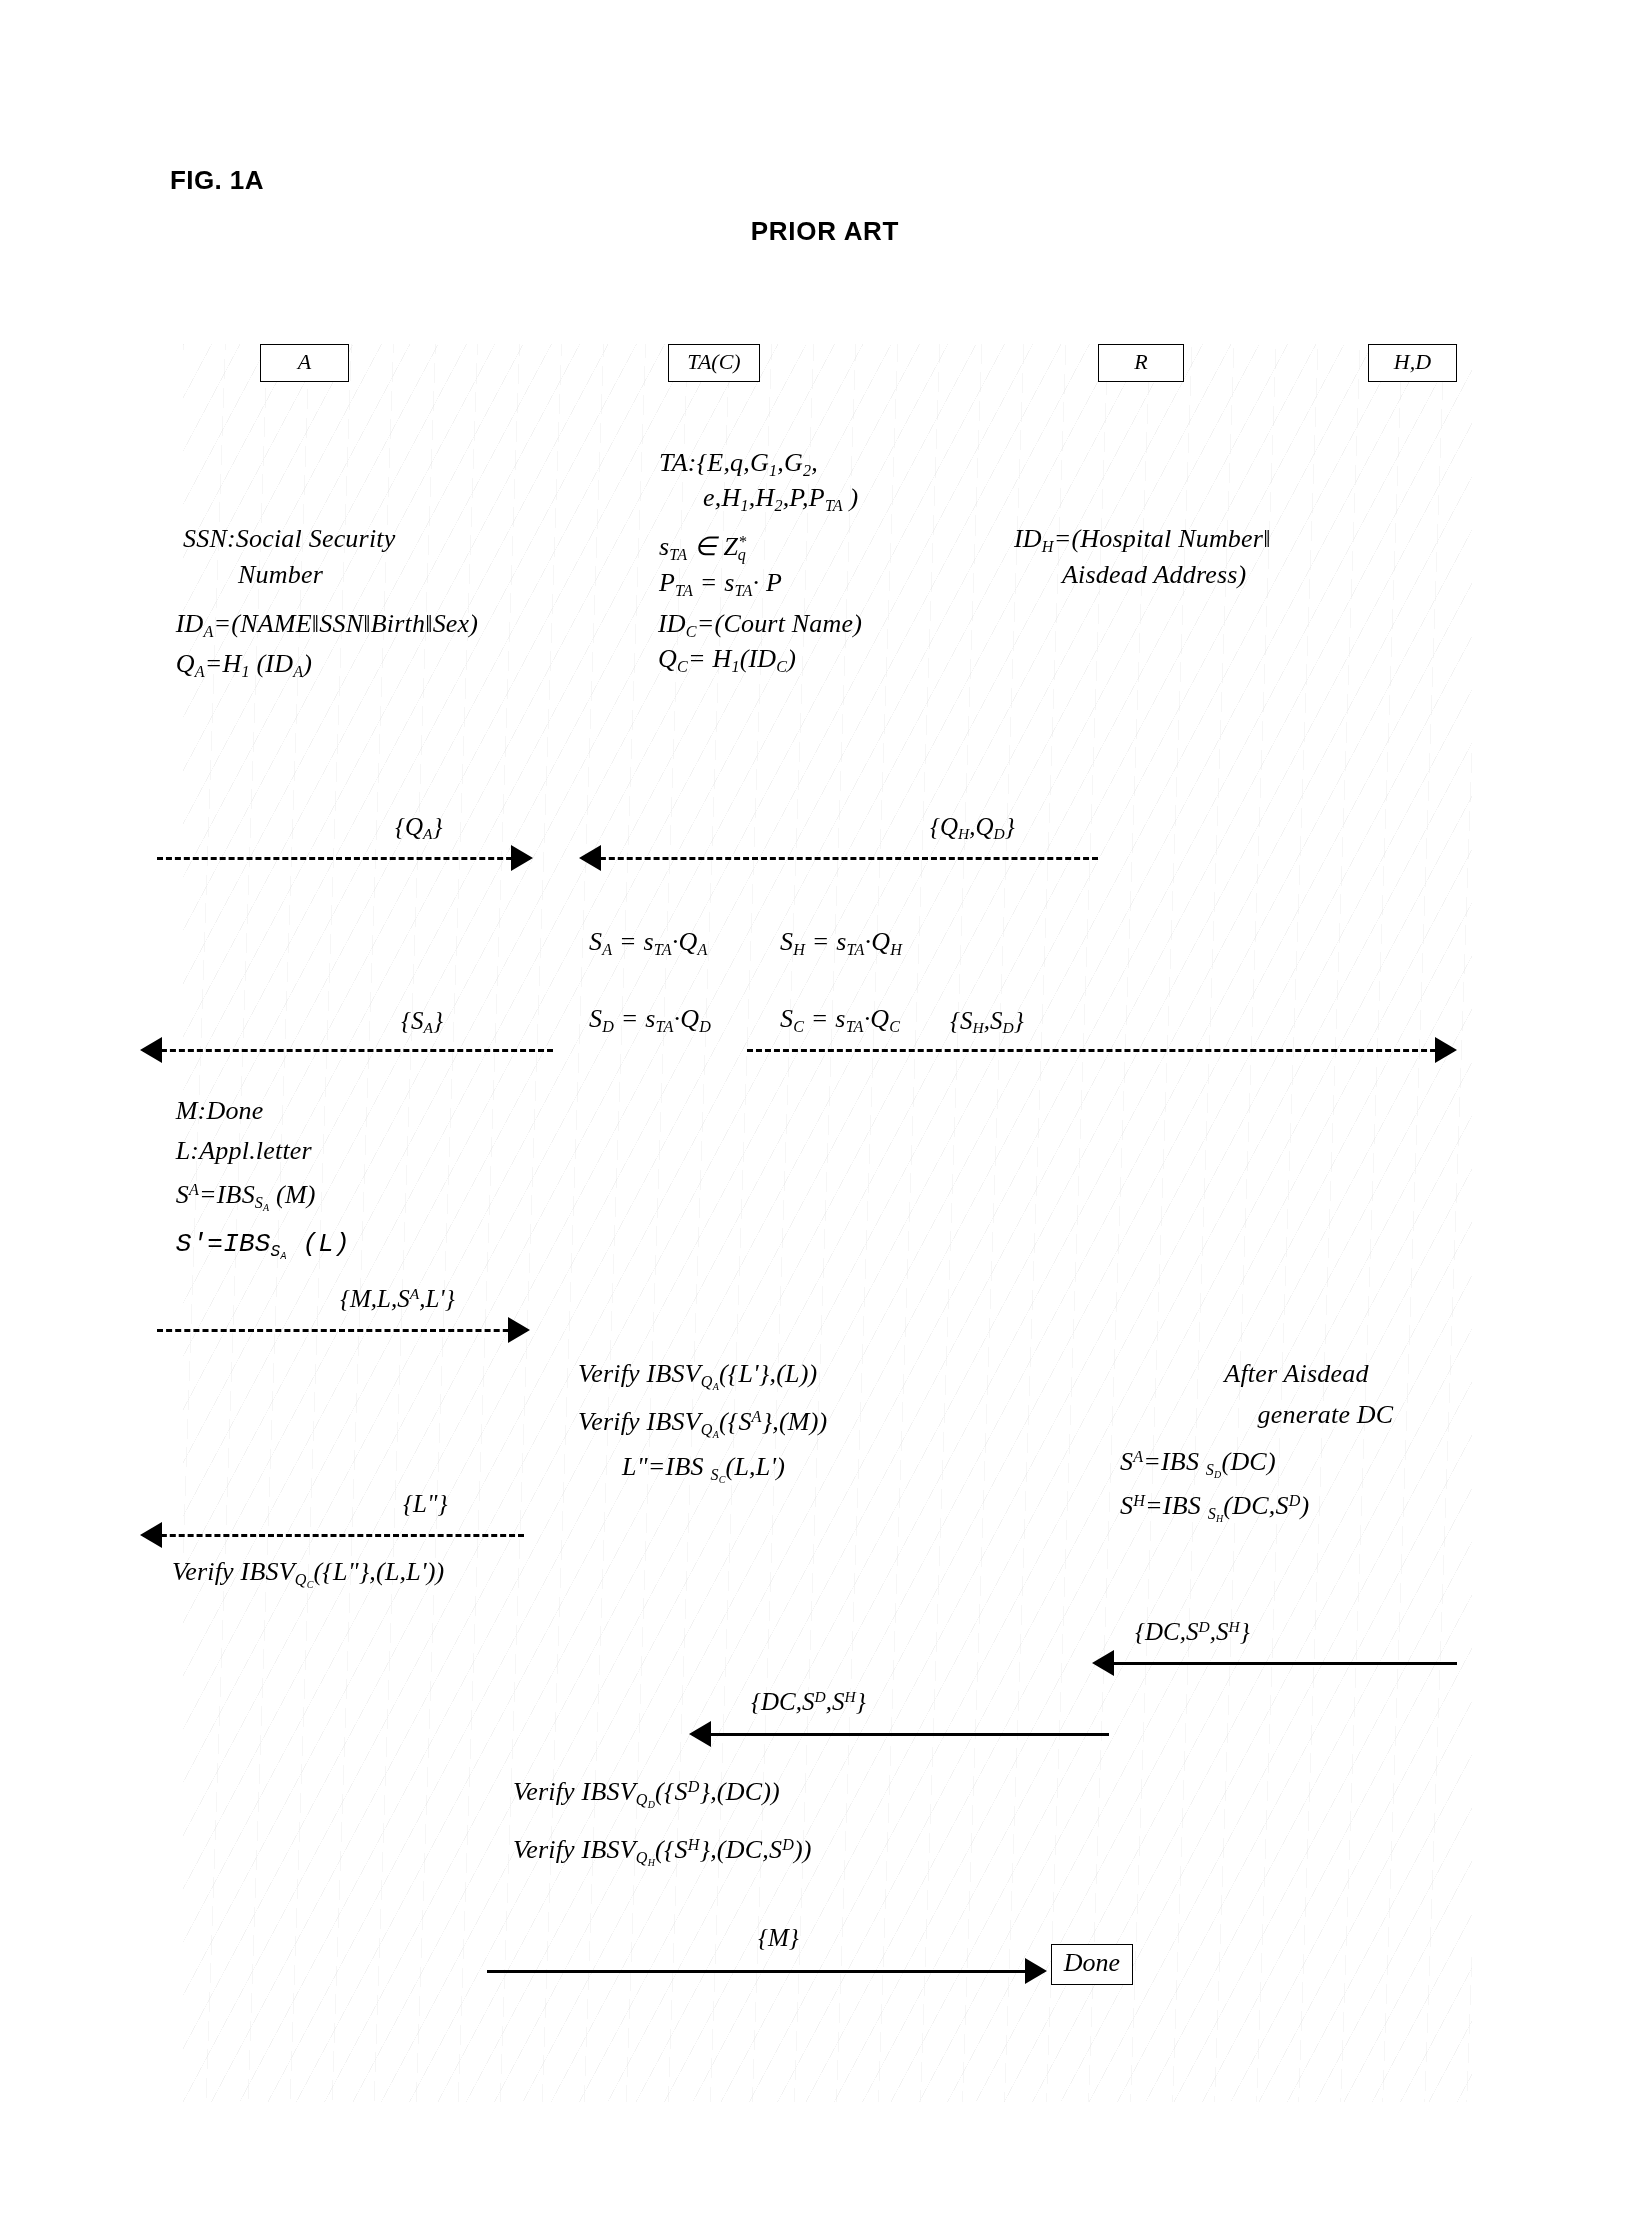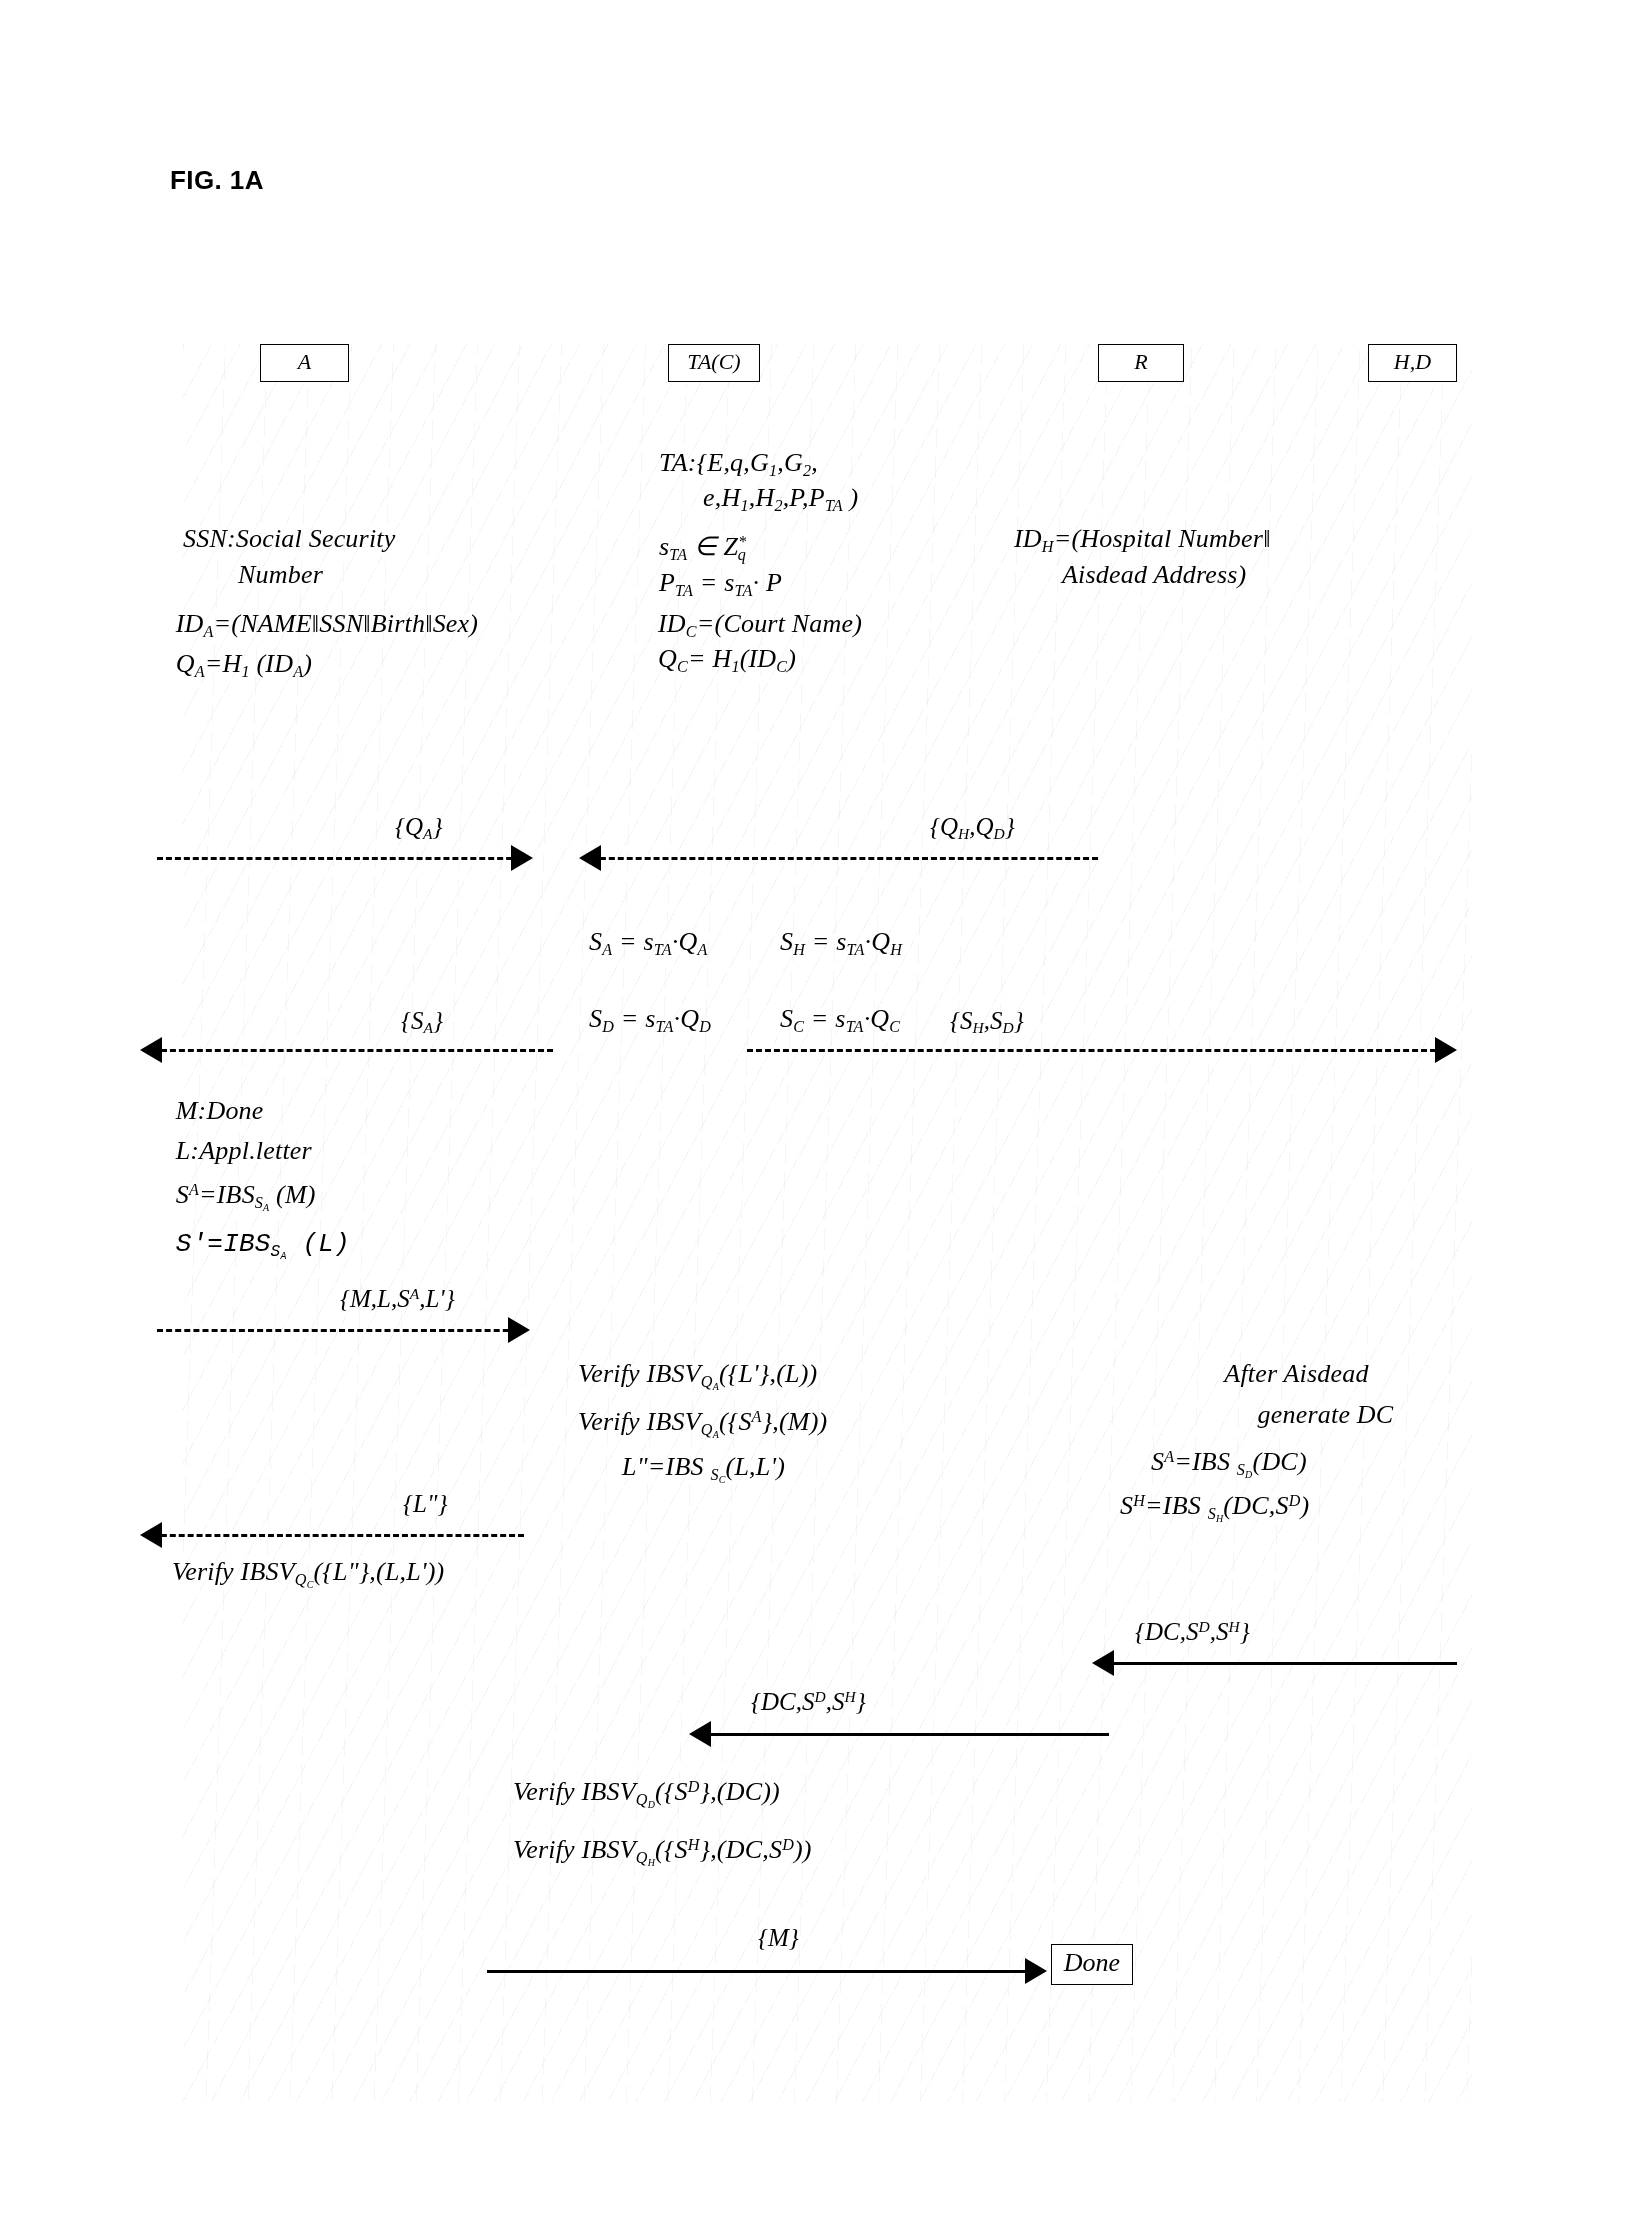--- a/index.html
+++ b/index.html
@@ -40,20 +40,21 @@
       background-image:
         repeating-linear-gradient(118deg, rgba(0,0,0,.5) 0 0.7px, transparent 0.7px 25px),
         repeating-linear-gradient(92deg, rgba(0,0,0,.35) 0 0.7px, transparent 0.7px 42px);}
 </style>
 </head>
 <body>
 
 <div class="page">
 
   <div class="fig-label">FIG. 1A</div>
+  <div class="prior-art">PRIOR ART</div>
 
   <div class="diagram">
     <div class="noise"></div>
 
     <div class="party p-a"><span>A</span></div>
     <div class="party p-ta"><span>TA(C)</span></div>
     <div class="party p-r"><span>R</span></div>
     <div class="party p-hd"><span>H,D</span></div>
 
     <div class="txt" style="left:476px;top:103px;">
@@ -154,21 +155,21 @@
     </div>
     <div class="txt" style="left:395px;top:1062px;">
       <span>Verify <i>IBSV</i><sub><i>Q</i><sub>A</sub></sub>({<i>S</i><sup>A</sup>},(<i>M</i>))</span>
     </div>
     <div class="txt" style="left:439px;top:1107px;">
       <span><i>L</i>"=<i>IBS</i> <sub><i>S</i><sub>C</sub></sub>(<i>L</i>,<i>L</i>')</span>
     </div>
 
     <div class="txt ctr" style="left:967px;top:1014px;width:293px;">After Aisdead</div>
     <div class="txt ctr" style="left:996px;top:1055px;width:293px;">generate DC</div>
-    <div class="txt" style="left:937px;top:1102px;margin-left:31px;">
+    <div class="txt" style="left:937px;top:1102px;">
       <span><i>S</i><sup>A</sup>=<i>IBS</i> <sub><i>S</i><sub>D</sub></sub>(<i>DC</i>)</span>
     </div>
     <div class="txt" style="left:937px;top:1146px;">
       <span><i>S</i><sup>H</sup>=<i>IBS</i> <sub><i>S</i><sub>H</sub></sub>(<i>DC</i>,<i>S</i><sup>D</sup>)</span>
     </div>
 
     <div class="alabel" style="left:220px;top:1146px;">
       <span>{<i>L</i>"}</span>
     </div>
     <div class="arrow dash" style="left:-40px;top:1190px;width:381px;">

